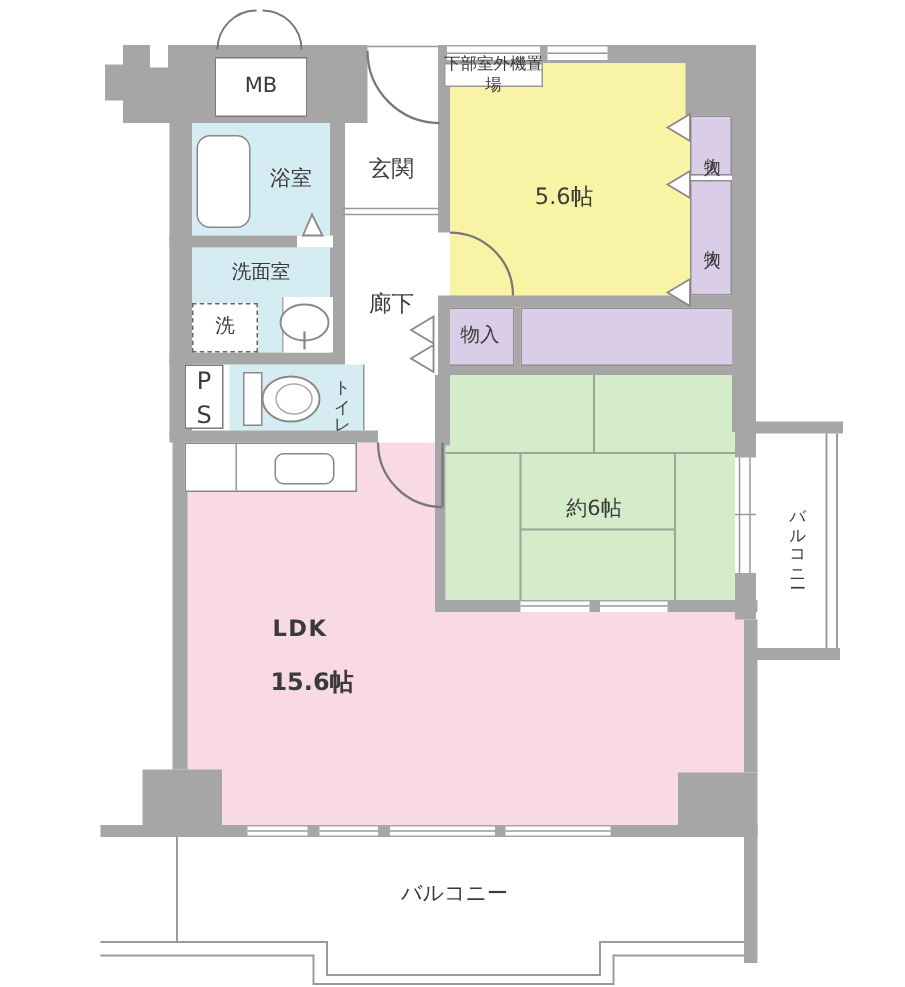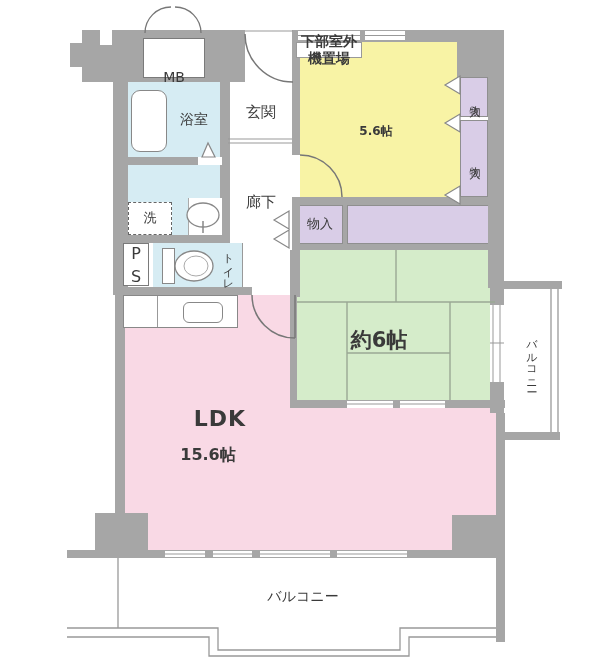--- a/index.html
+++ b/index.html
@@ -143,37 +143,38 @@
 
     <g stroke="#999" stroke-width="1.3" fill="none">
       <line x1="551" y1="289" x2="551" y2="432"></line>
       <line x1="558" y1="289" x2="558" y2="432"></line>
       <path d="M 67,628 H 218 V 650 H 400 V 628 H 496"></path>
       <path d="M 67,637 H 209 V 656 H 409 V 637 H 496"></path>
       <line x1="118" y1="558" x2="118" y2="628"></line>
     </g>
   </svg>
 
-  <div class="lbl" style="left:143px;top:38px;width:62px;height:40px;font-size:14px;margin-top:20px;">MB</div>
+  <div class="lbl" style="left:143px;top:38px;width:62px;height:40px;font-size:14px;">MB</div>
   <div class="lbl" style="left:230px;top:100px;width:62px;height:24px;font-size:15px;">玄関</div>
   <div class="lbl" style="left:230px;top:190px;width:62px;height:24px;font-size:15px;">廊下</div>
   <div class="lbl" style="left:168px;top:109px;width:52px;height:22px;font-size:14px;">浴室</div>
+  <div class="lbl" style="left:128px;top:172px;width:92px;height:20px;font-size:13px;">洗面室</div>
   <div class="lbl" style="left:128px;top:202px;width:44px;height:33px;font-size:13px;">洗</div>
   <div class="lbl" style="left:127px;top:247px;width:18px;height:36px;font-size:16px;word-break:break-all;line-height:1.45;">PS</div>
   <div class="lbl vtext" style="left:219px;top:242px;width:17px;height:46px;font-size:11px;letter-spacing:0;">トイレ</div>
 
-  <div class="lbl" style="left:292px;top:120px;width:168px;height:22px;font-size:12px;font-weight:700;">5.6帖</div>
+  <div class="lbl" style="left:292px;top:120px;width:168px;height:22px;font-size:15px;font-weight:400;">5.6帖</div>
 
-  <div class="lbl" style="left:280px;top:330px;width:198px;height:20px;font-size:21px;font-weight:700;">約6帖</div>
+  <div class="lbl" style="left:297px;top:330px;width:198px;height:20px;font-size:14px;font-weight:400;">約6帖</div>
 
-  <div class="lbl" style="left:160px;top:406px;width:120px;height:26px;font-size:22px;font-weight:600;letter-spacing:1px;">LDK</div>
+  <div class="lbl" style="left:140px;top:406px;width:120px;height:26px;font-size:15px;font-weight:600;letter-spacing:1px;">LDK</div>
   <div class="lbl" style="left:148px;top:443px;width:120px;height:24px;font-size:16px;font-weight:600;">15.6帖</div>
 
   <div class="lbl vtext" style="left:465px;top:79px;width:18px;height:36px;font-size:11px;letter-spacing:0;">物入</div>
   <div class="lbl vtext" style="left:465px;top:134px;width:18px;height:50px;font-size:11px;letter-spacing:1px;">物入</div>
   <div class="lbl" style="left:297px;top:214px;width:46px;height:20px;font-size:13px;">物入</div>
 
   <div class="lbl vtext" style="left:522px;top:312px;width:18px;height:96px;font-size:11px;letter-spacing:1px;">バルコニー</div>
   <div class="lbl" style="left:250px;top:588px;width:106px;height:18px;font-size:14px;">バルコニー</div>
 
-  <div class="lbl" style="left:296px;top:42px;width:66px;height:16px;font-size:14px;letter-spacing:0;font-weight:700;z-index:6;">下部室外機置場</div>
+  <div class="lbl" style="left:296px;top:42px;width:66px;height:16px;font-size:11px;letter-spacing:0;font-weight:400;z-index:6;">下部室外機置場</div>
 
 </div>
 
 </body></html>

